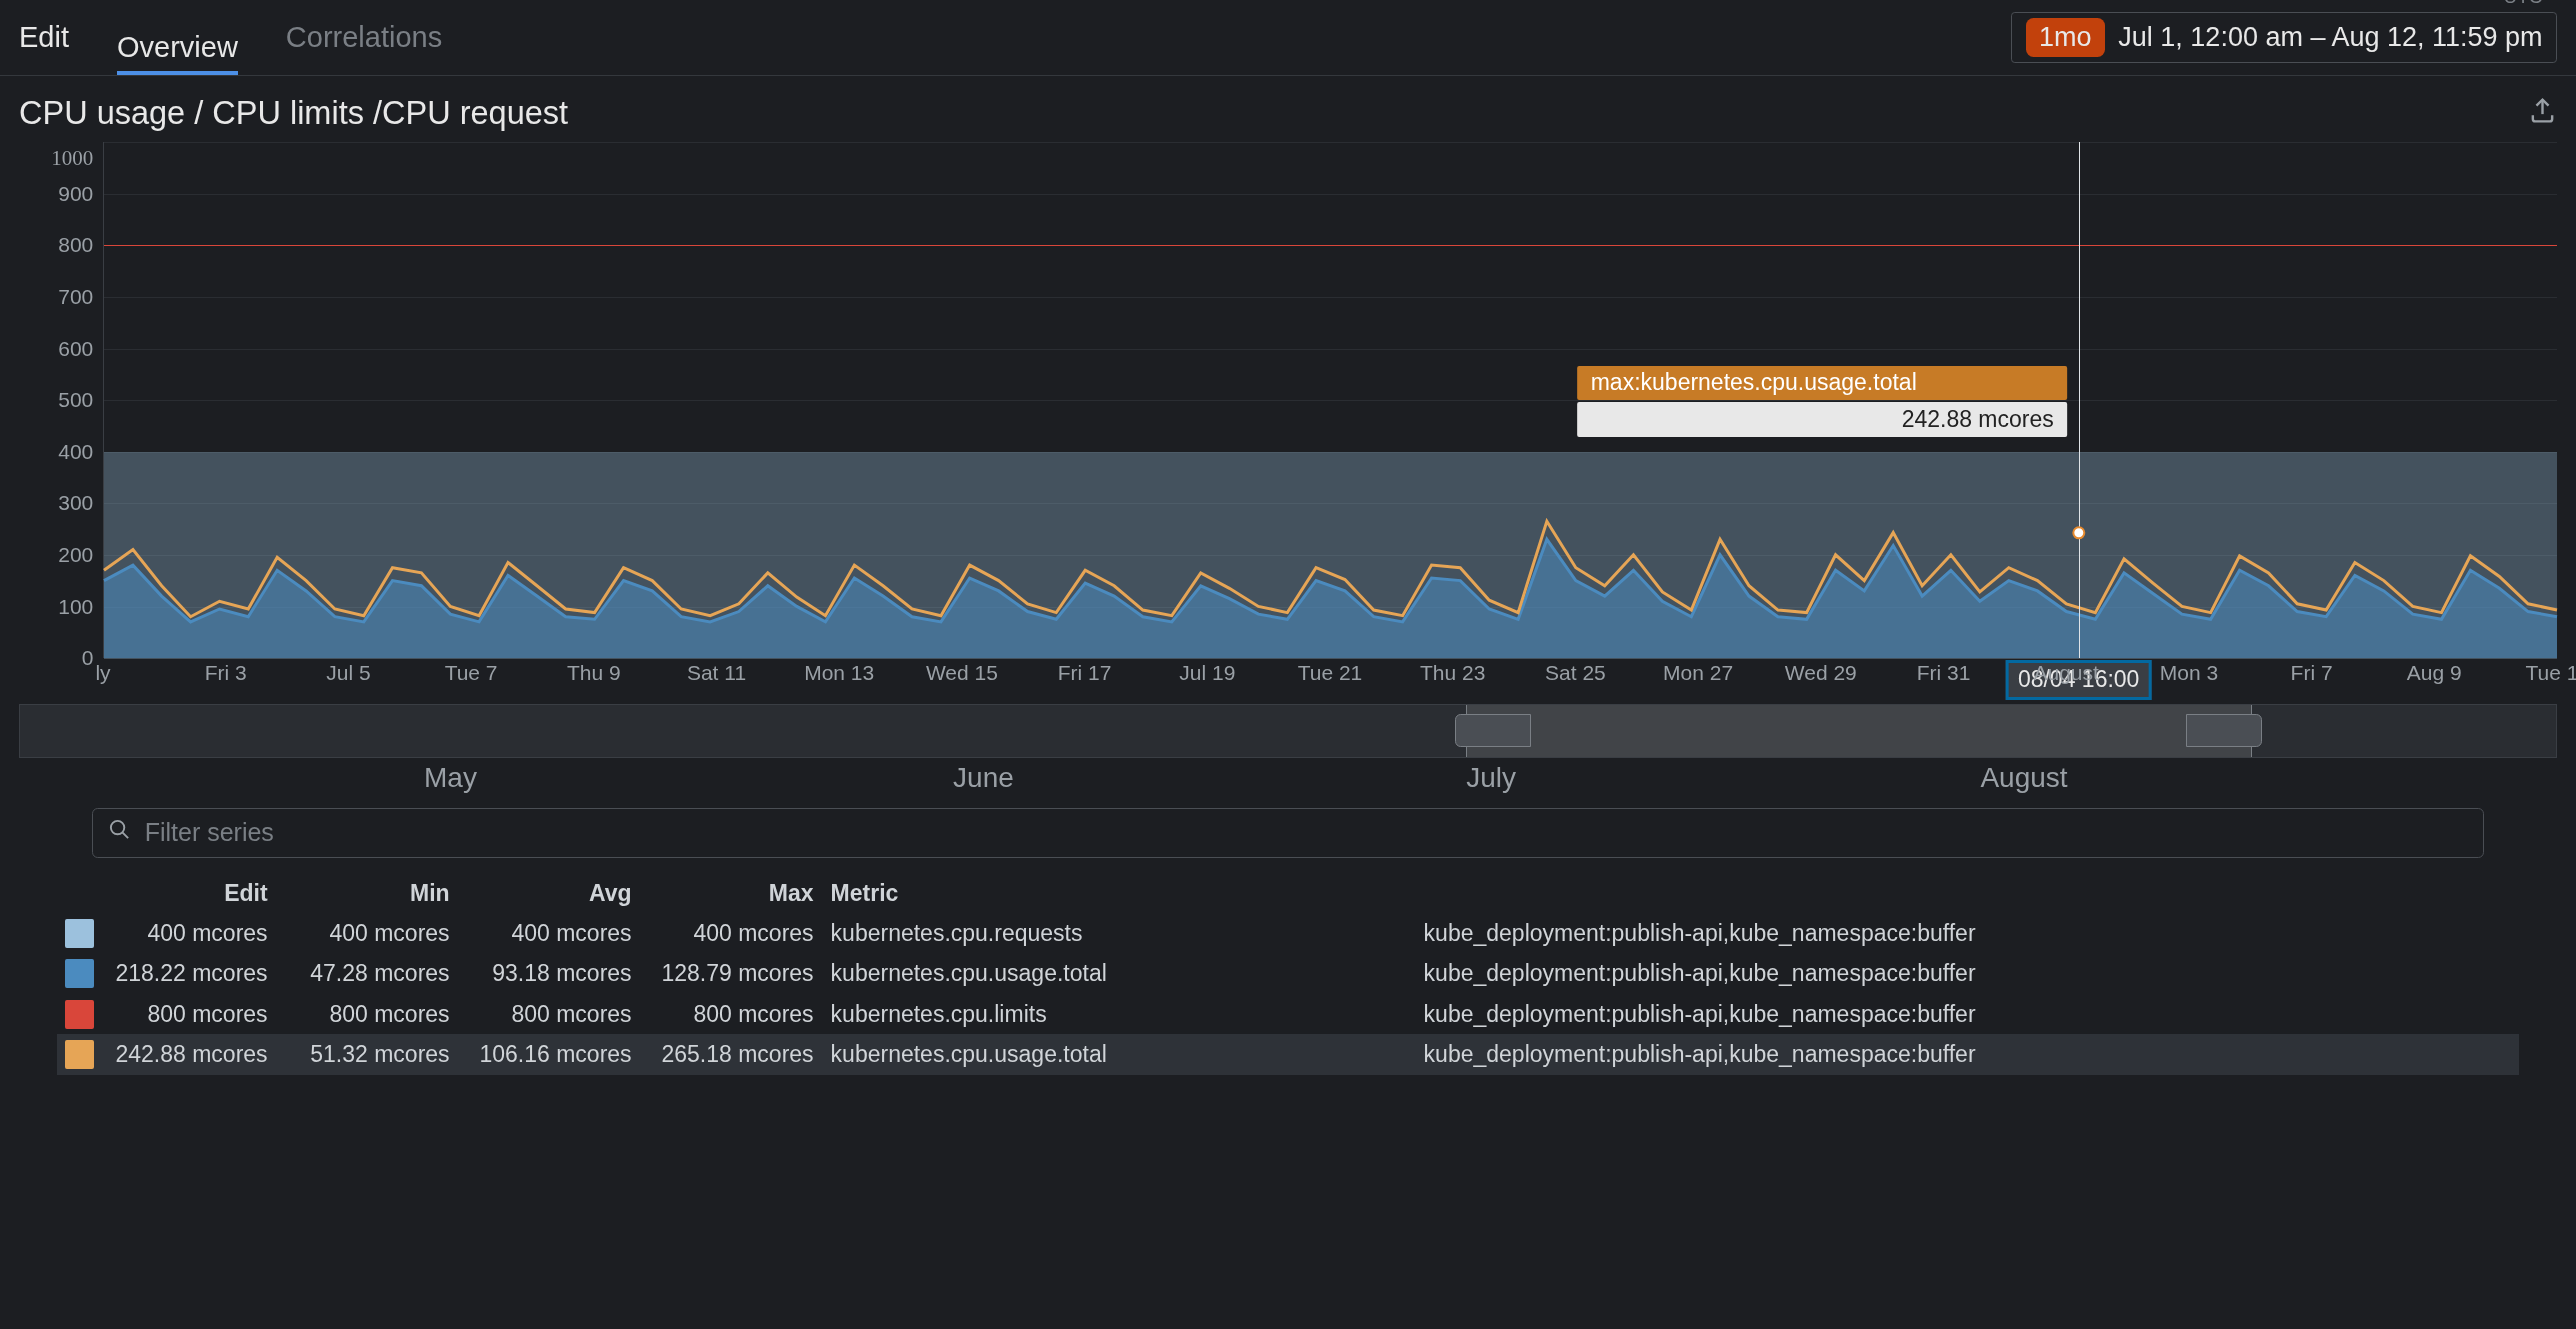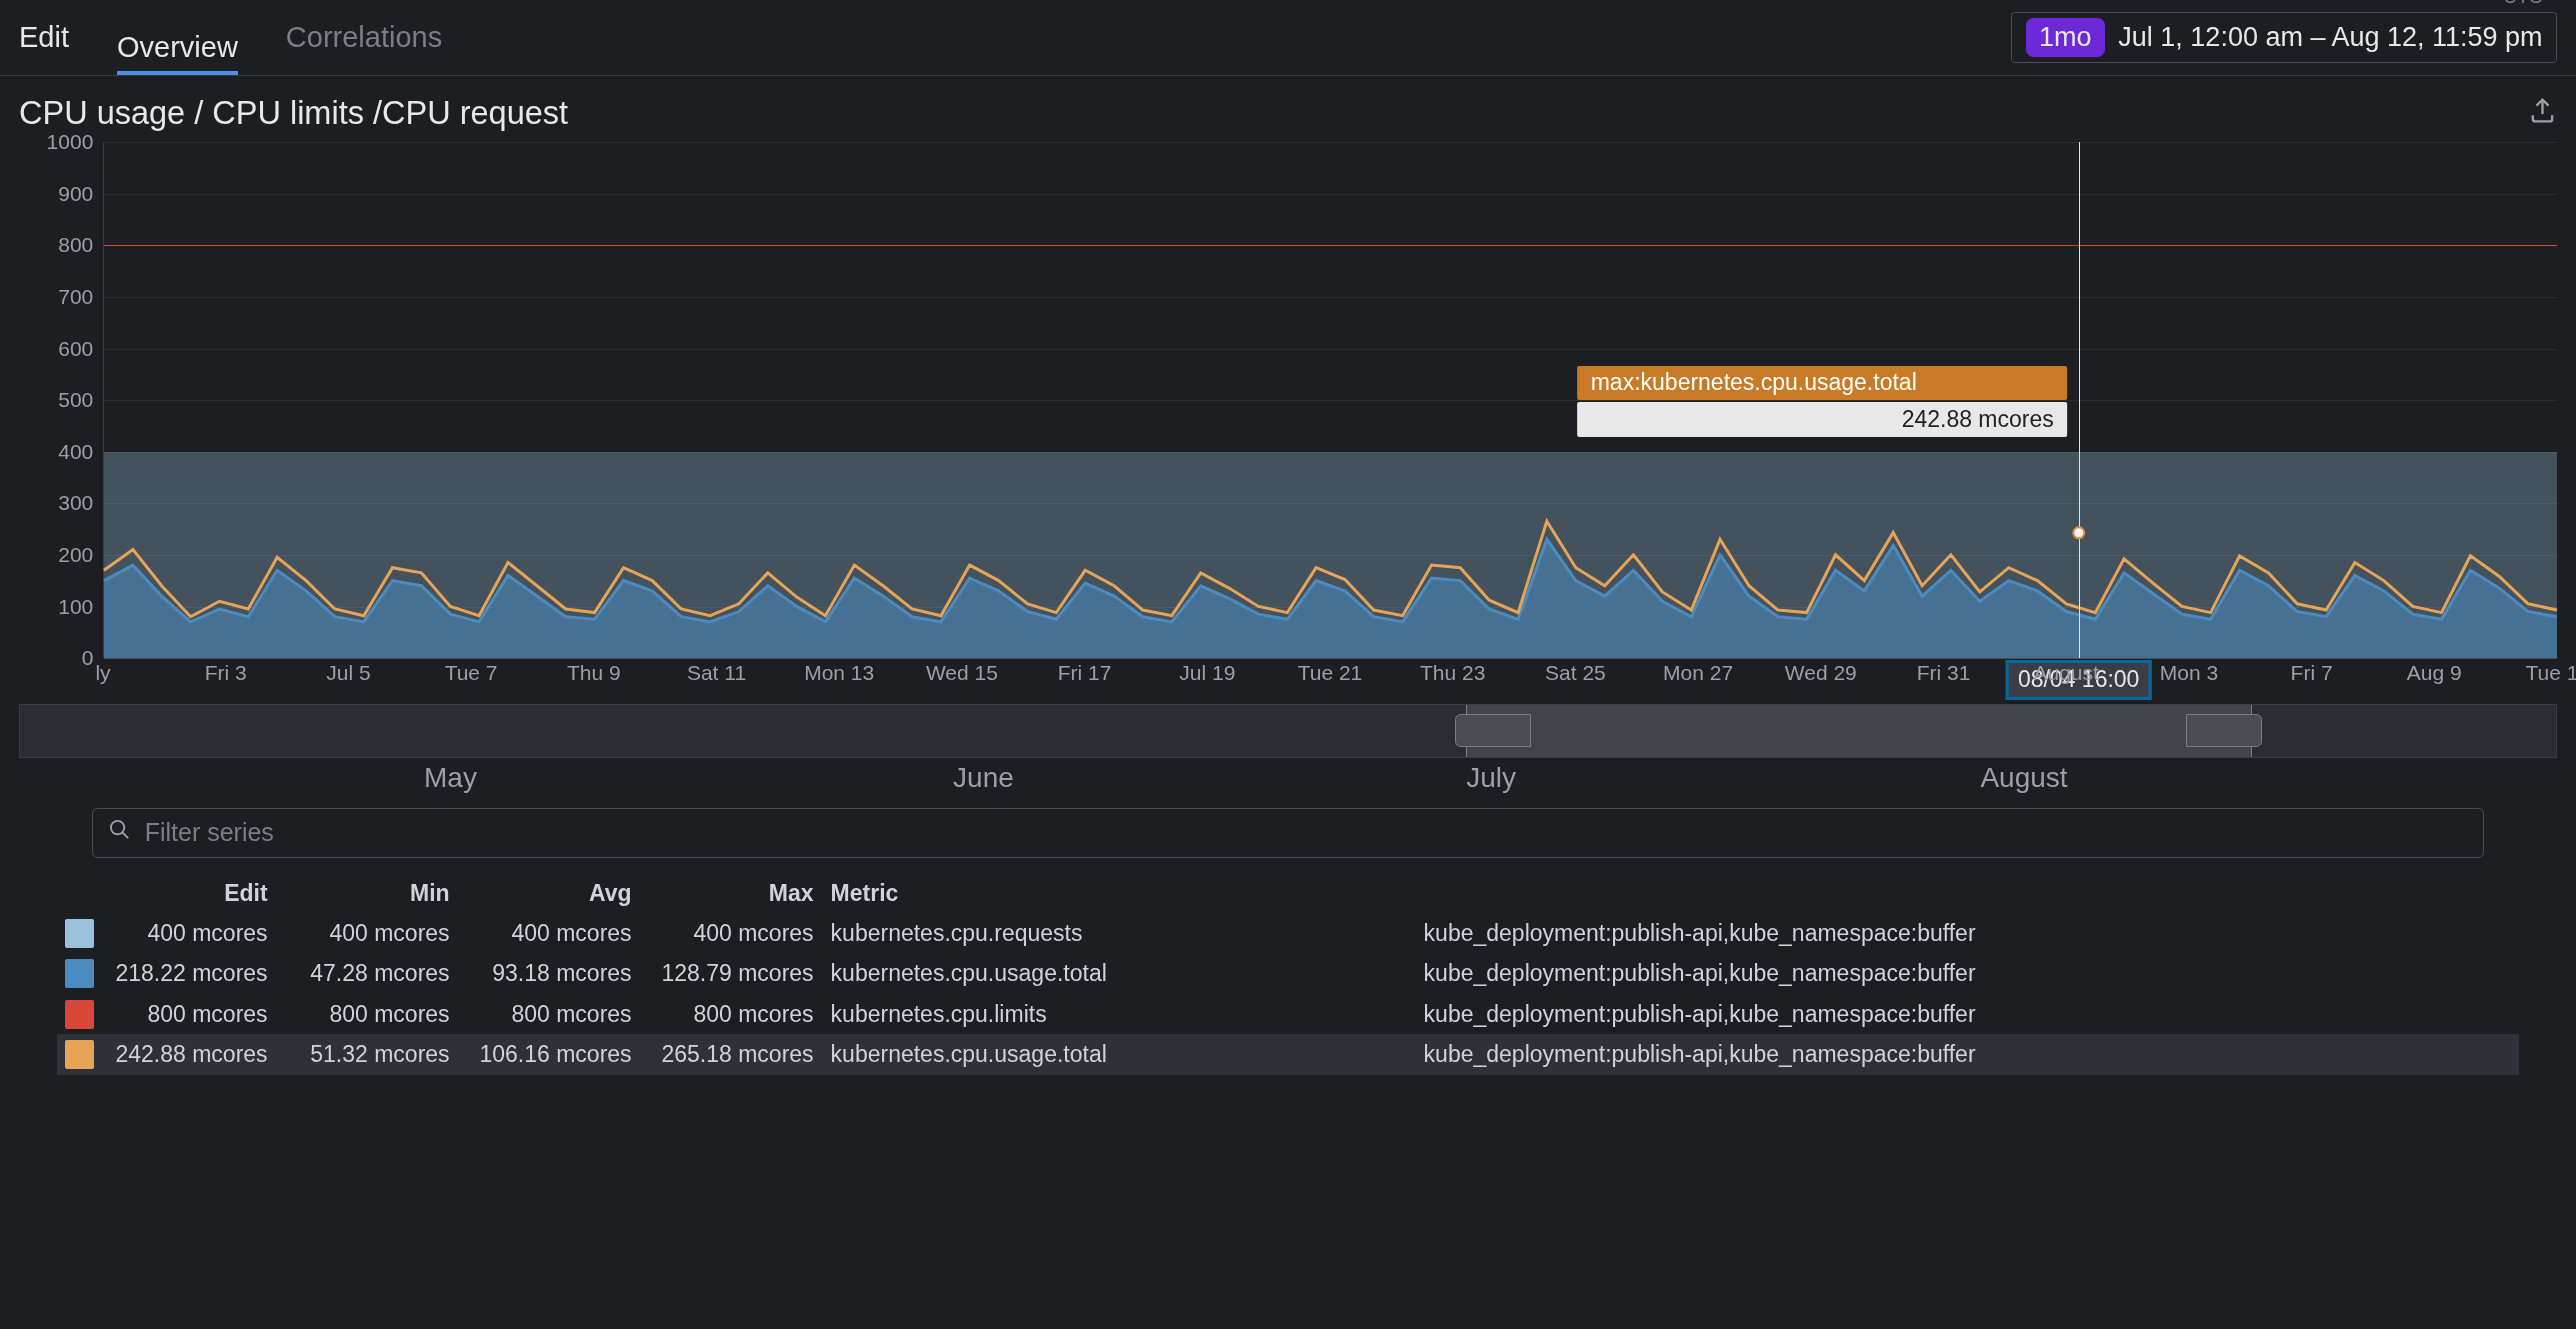--- a/index.html
+++ b/index.html
@@ -7,21 +7,21 @@
   body { overflow: hidden; }
 
   
   .topbar { display: flex; align-items: center; height: 76px; border-bottom: 1px solid #34383d; padding: 0 19px; }
   .tabs { display: flex; gap: 48px; align-items: center; height: 100%; }
   .tab { font-size: 29px; color: #e8e8e8; height: 100%; display: flex; align-items: center; cursor: pointer; }
   .tab.active { border-bottom: 4.8px solid #4c8fe6; padding-top: 23px; }
   .tab.dim { color: #7a7f85; }
   .time-group { margin-left: auto; display: flex; align-items: center; gap: 13.4px; border: 1px solid #4a4e54; border-radius: 3.8px; padding: 5.7px 13.4px; position: relative; }
   .time-utc { position: absolute; top: -27px; right: 13.4px; font-size: 19px; color: #7a7f85; }
-  .time-preset { background: #6d28d9; border-radius: 7.6px; padding: 3.8px 13.4px; font-size: 27px; color: #e8e8e8; text-align: center; }
+  .time-preset { background: #c2410c; border-radius: 7.6px; padding: 3.8px 13.4px; font-size: 27px; color: #e8e8e8; text-align: center; }
   .time-range { font-size: 27px; color: #e8e8e8; }
 
   
   .titlebar { display: flex; align-items: center; padding: 19px 19px 9.6px 19px; }
   .title { font-size: 32.5px; font-weight: 500; color: #e8e8e8; }
   .share { margin-left: auto; color: #9aa0a6; }
 
   
   .chart-wrap { position: relative; margin: 0 19px; }
   .yaxis { position: absolute; left: 0; top: 0; width: 80px; }
@@ -89,21 +89,21 @@
     <svg width="29" height="29" viewBox="0 0 24 24" fill="none" stroke="currentColor" stroke-width="2">
         <path d="M4 16v3a2 2 0 0 0 2 2h12a2 2 0 0 0 2-2v-3"></path>
         <path d="M12 3v12"></path>
         <path d="M7 8l5-5 5 5"></path>
       </svg>
   </div>
 </div>
 
 <div class="chart-wrap">
   <div class="yaxis" id="yaxis">
-      <div class="ytick" style="top: 0px;">1000</div>
+      <div class="ytick" style="top: 16px; font-family: Liberation Serif, serif;">1000</div>
       <div class="ytick" style="top: 52px;">900</div>
       <div class="ytick" style="top: 103px;">800</div>
       <div class="ytick" style="top: 155px;">700</div>
       <div class="ytick" style="top: 207px;">600</div>
       <div class="ytick" style="top: 258px;">500</div>
       <div class="ytick" style="top: 310px;">400</div>
       <div class="ytick" style="top: 361px;">300</div>
       <div class="ytick" style="top: 413px;">200</div>
       <div class="ytick" style="top: 465px;">100</div>
       <div class="ytick" style="top: 516px;">0</div>

